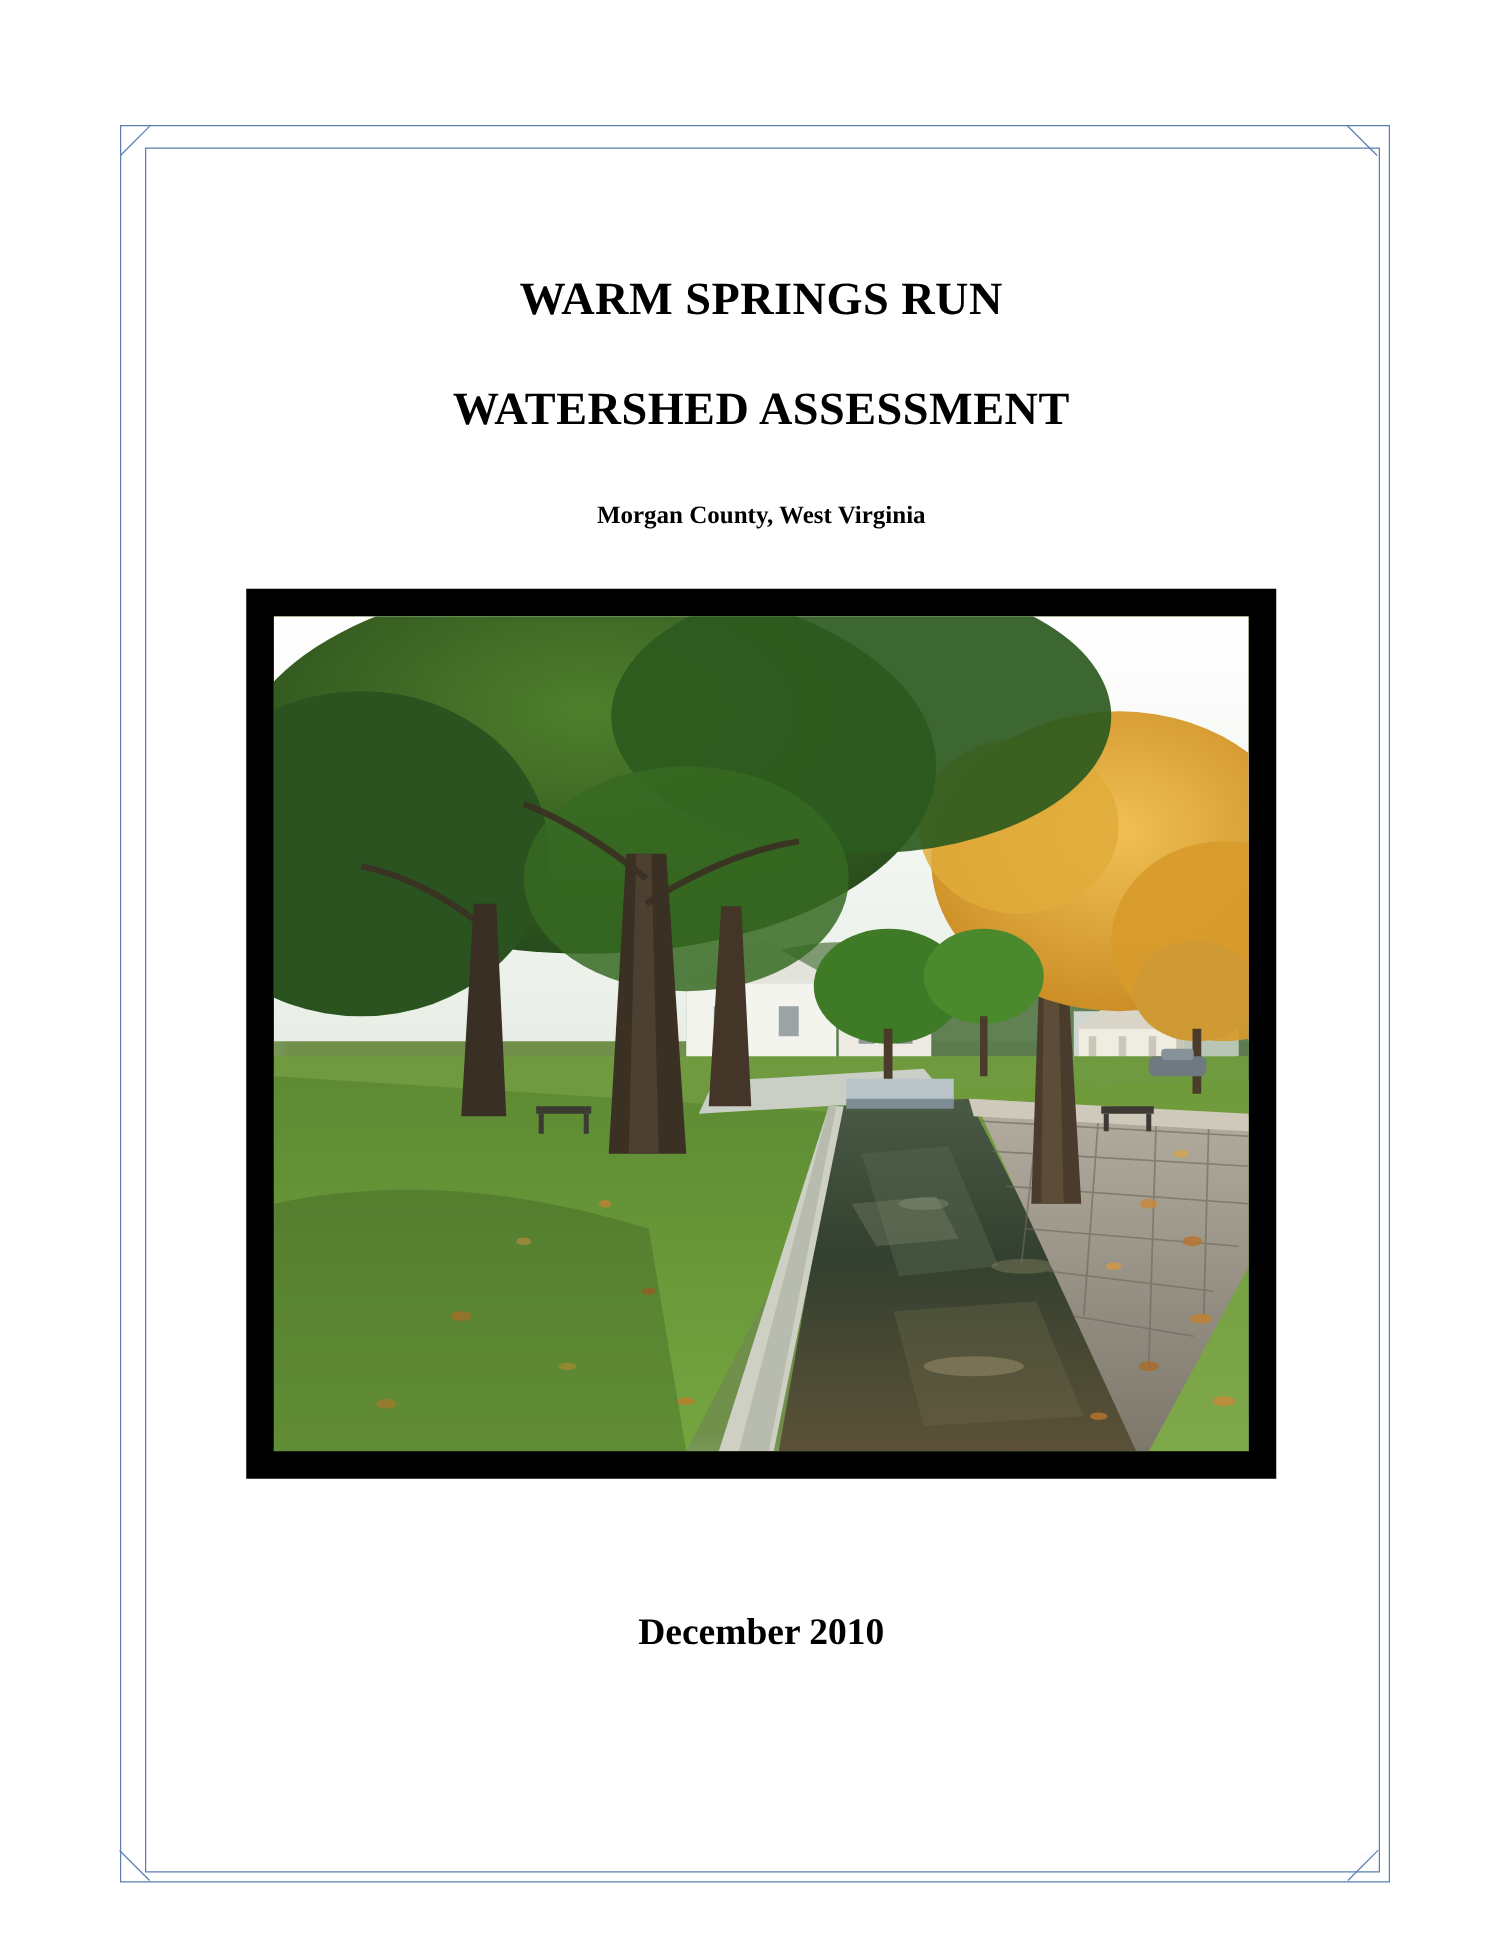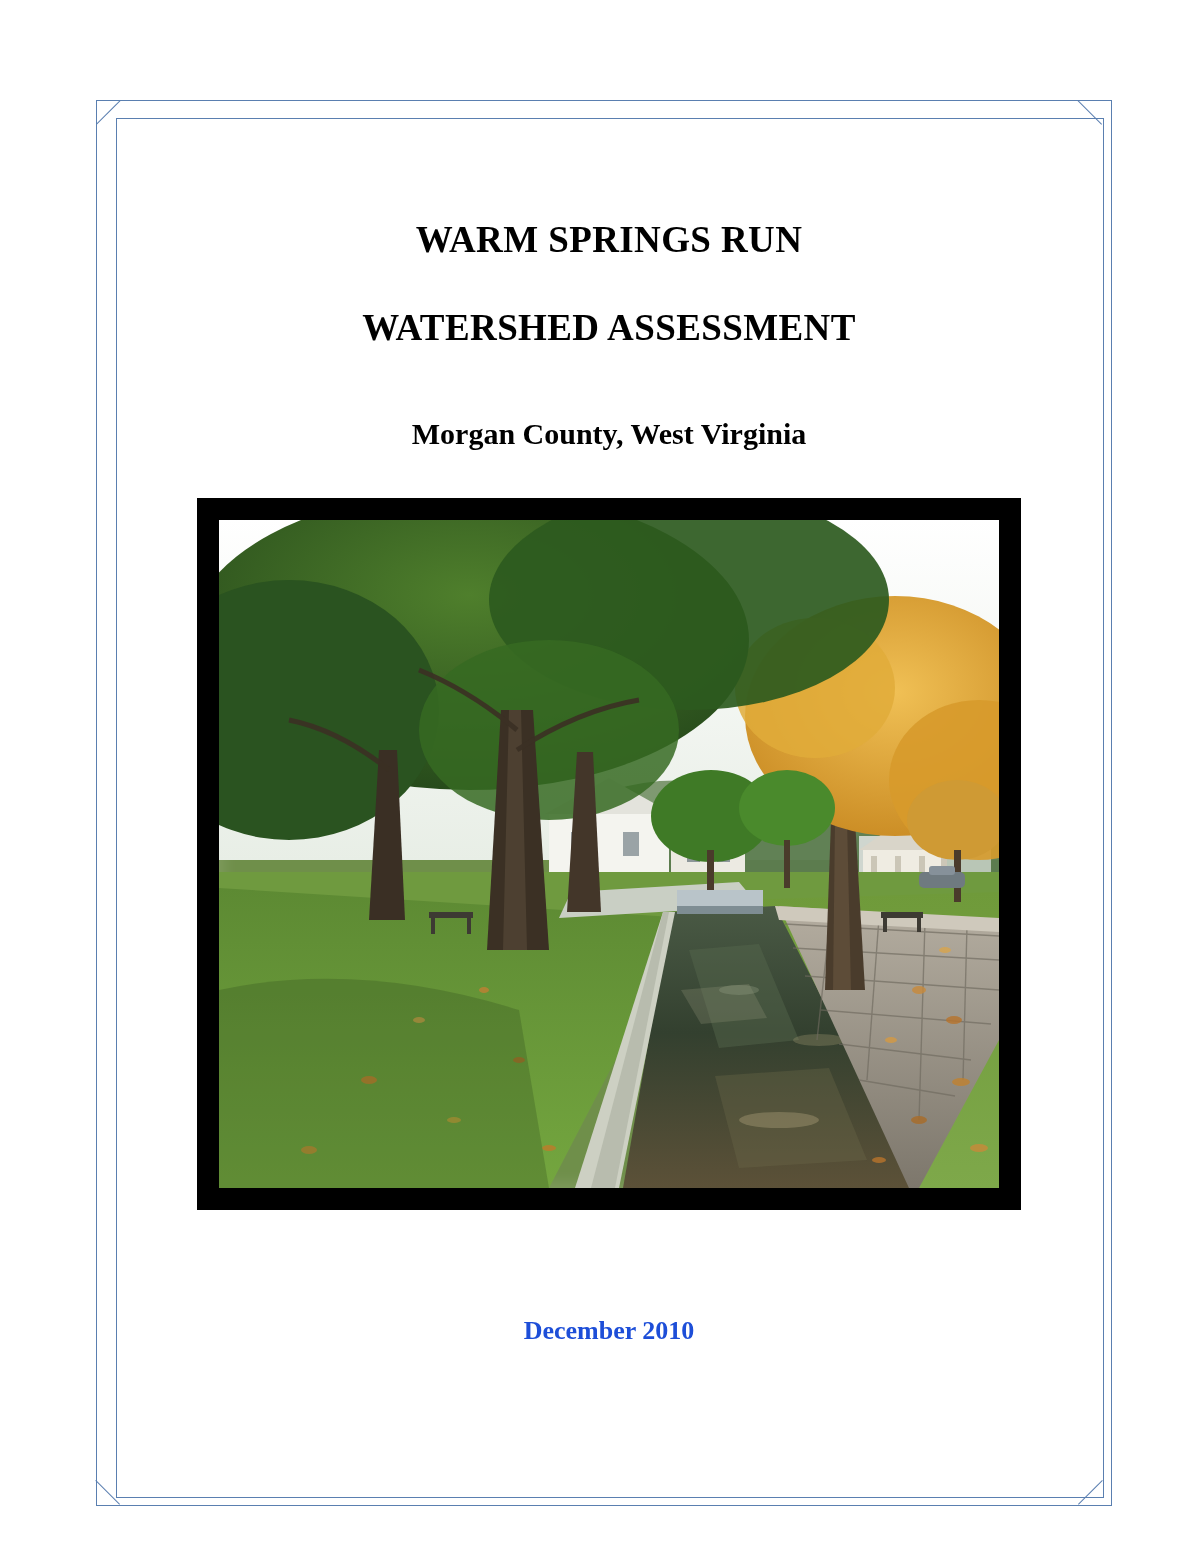--- a/index.html
+++ b/index.html
@@ -68,23 +68,23 @@
     padding-top: 96px;
     font-size: 37px;
     font-weight: bold;
     letter-spacing: 0.4px;
     line-height: 1.38;
     color: #000000;
   }
   .doc-title .line2 { display: block; margin-top: 37px; }
 
   .doc-subtitle {
-    margin: 16px;
+    margin: 0;
     padding-top: 48px;
-    font-size: 30px;
+    font-size: 20px;
     font-weight: bold;
     color: #000000;
   }
 
   
   .photo-wrap {
     margin: 47px auto 0 auto;
     width: 824px;
     height: 712px;
     background: #000000;
@@ -100,23 +100,23 @@
     height: 668px;
     overflow: hidden;
     background: #6f8f4a;
     box-shadow: 0 0 14px 6px rgba(255,255,255,0.10) inset;
   }
   .photo-svg { display: block; width: 780px; height: 668px; }
 
   .doc-date {
     margin: 0;
     padding-top: 106px;
-    font-size: 26px;
+    font-size: 30px;
     font-weight: bold;
-    color: #1d4ed8;
+    color: #000000;
   }
 </style>
 </head>
 <body>
 
 <div class="page">
 
   <div class="frame-outer"></div>
   <div class="frame-inner"></div>
   <div class="bevel tl"></div>

